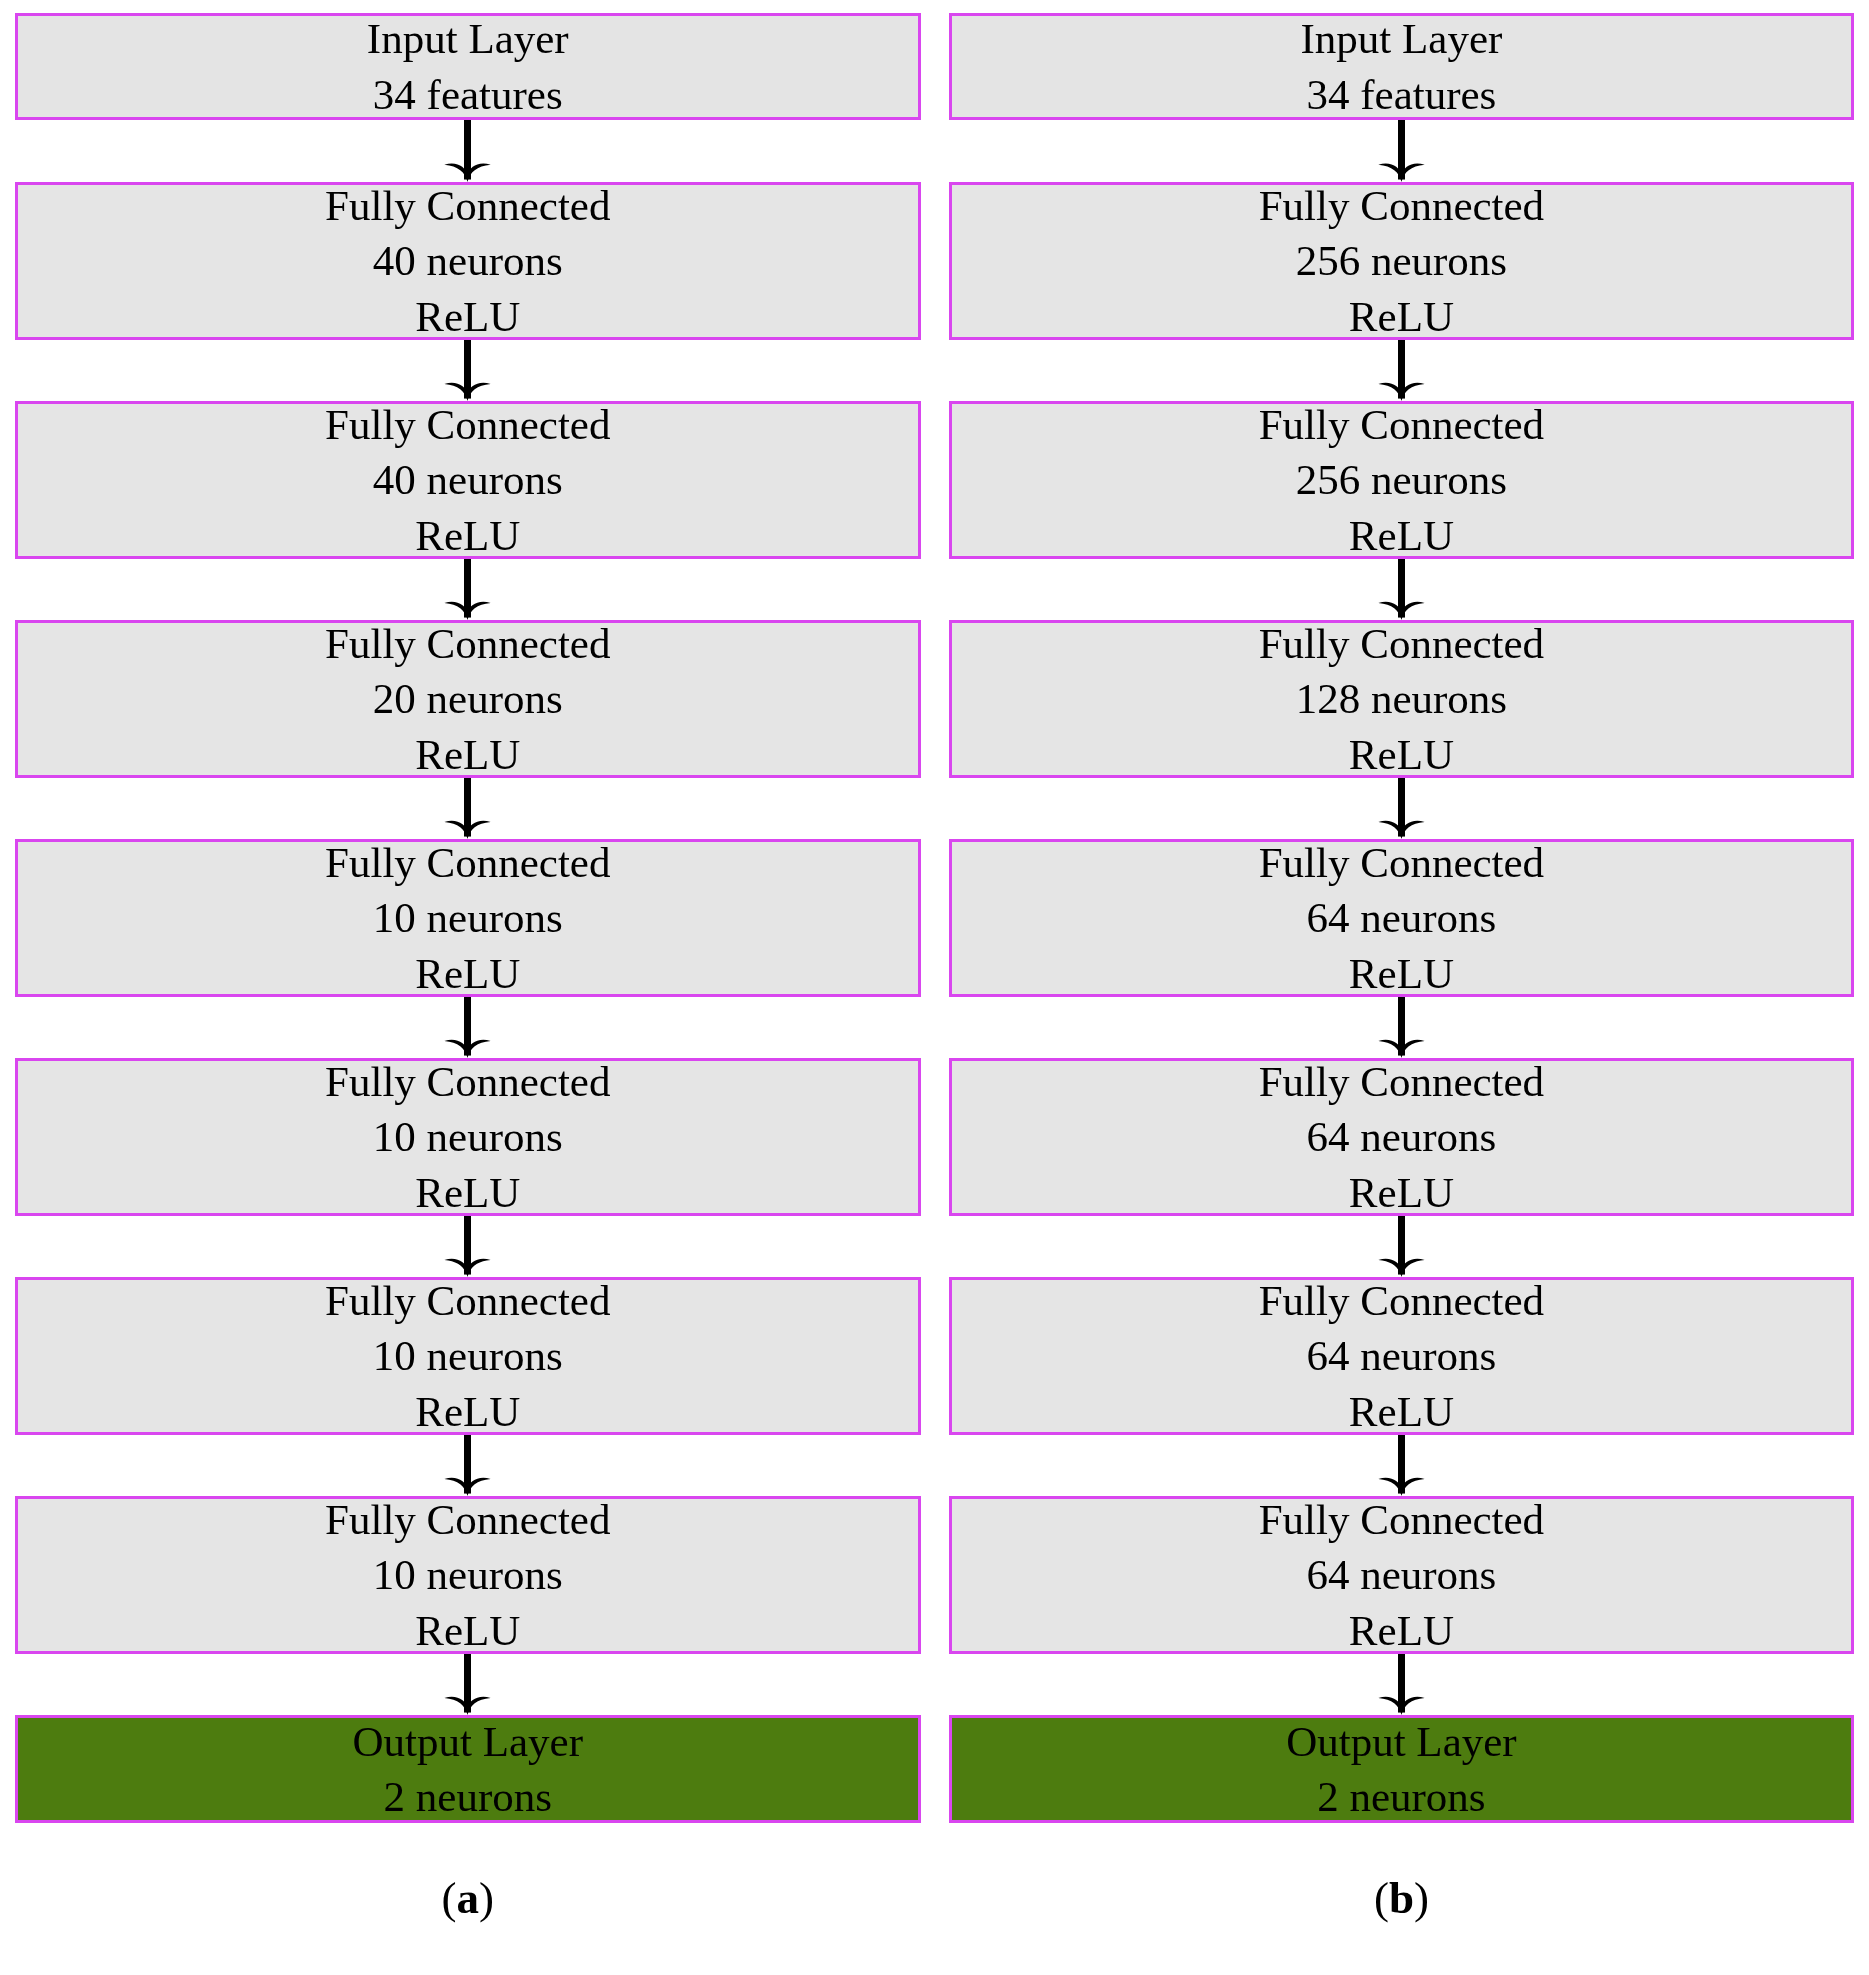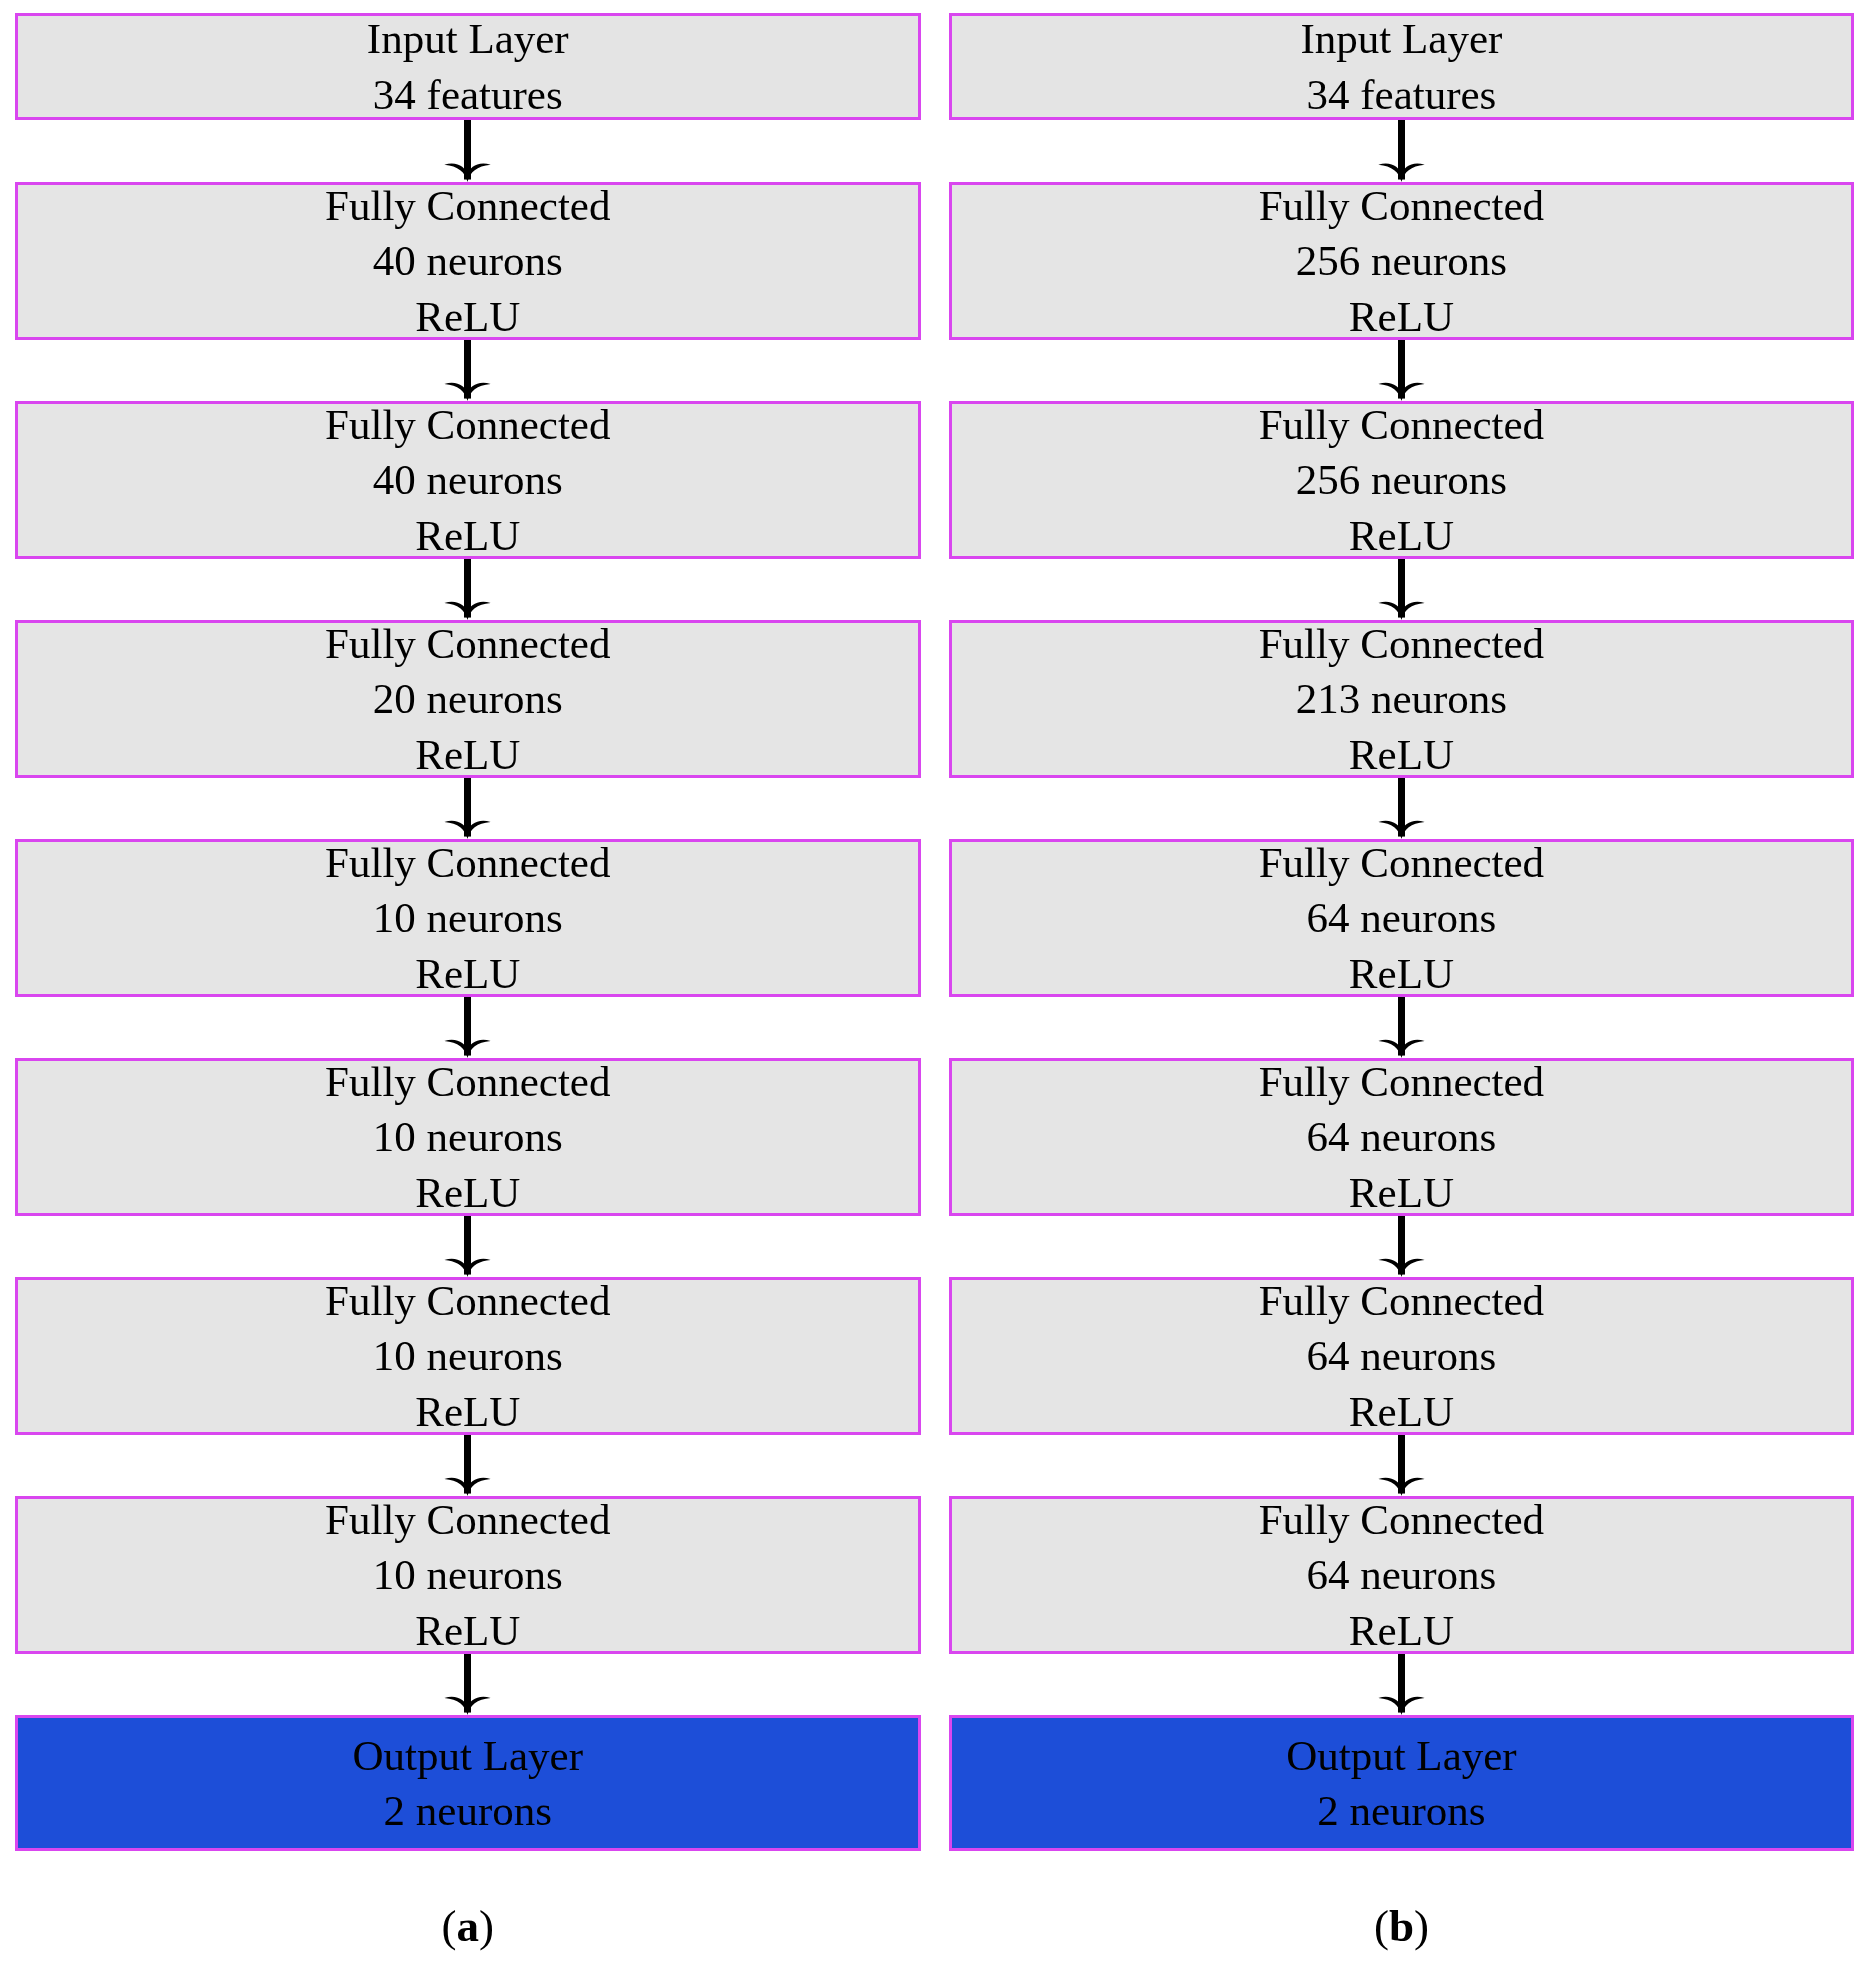--- a/index.html
+++ b/index.html
@@ -56,21 +56,21 @@
     text-align: center;
     line-height: 1.28;
     font-size: 43px;
     letter-spacing: 0px;
   }
 
   .node .line { display: block; white-space: nowrap; }
 
   .node-input  { height: 107px; background: #e4e4e4; }
   .node-hidden { height: 158px; background: #e5e5e5; }
-  .node-output { height: 136px; background: #1d4ed8; }
+  .node-output { height: 108px; background: #4d7c0f; }
 
   .connector {
     position: relative;
     height: 62px;
     width: 100%;
     display: flex;
     justify-content: center;
     align-items: stretch;
     pointer-events: none;
   }
@@ -222,21 +222,21 @@
           <span class="line">ReLU</span>
         </div>
         <div class="connector short">
           <svg viewBox="0 0 120 100" preserveAspectRatio="none">
             <path d="M60 0 L60 96" stroke="#000000" stroke-width="7" fill="none" vector-effect="non-scaling-stroke"></path>
             <path d="M60 100 C57 84 47 74 28 72 C46 66 57 76 60 88 C63 76 74 66 92 72 C73 74 63 84 60 100 Z" fill="#000000" stroke="none"></path>
           </svg>
         </div>
         <div class="node node-hidden">
           <span class="line">Fully Connected</span>
-          <span class="line">213 neurons</span>
+          <span class="line">128 neurons</span>
           <span class="line">ReLU</span>
         </div>
         <div class="connector short">
           <svg viewBox="0 0 120 100" preserveAspectRatio="none">
             <path d="M60 0 L60 96" stroke="#000000" stroke-width="7" fill="none" vector-effect="non-scaling-stroke"></path>
             <path d="M60 100 C57 84 47 74 28 72 C46 66 57 76 60 88 C63 76 74 66 92 72 C73 74 63 84 60 100 Z" fill="#000000" stroke="none"></path>
           </svg>
         </div>
         <div class="node node-hidden">
           <span class="line">Fully Connected</span>

